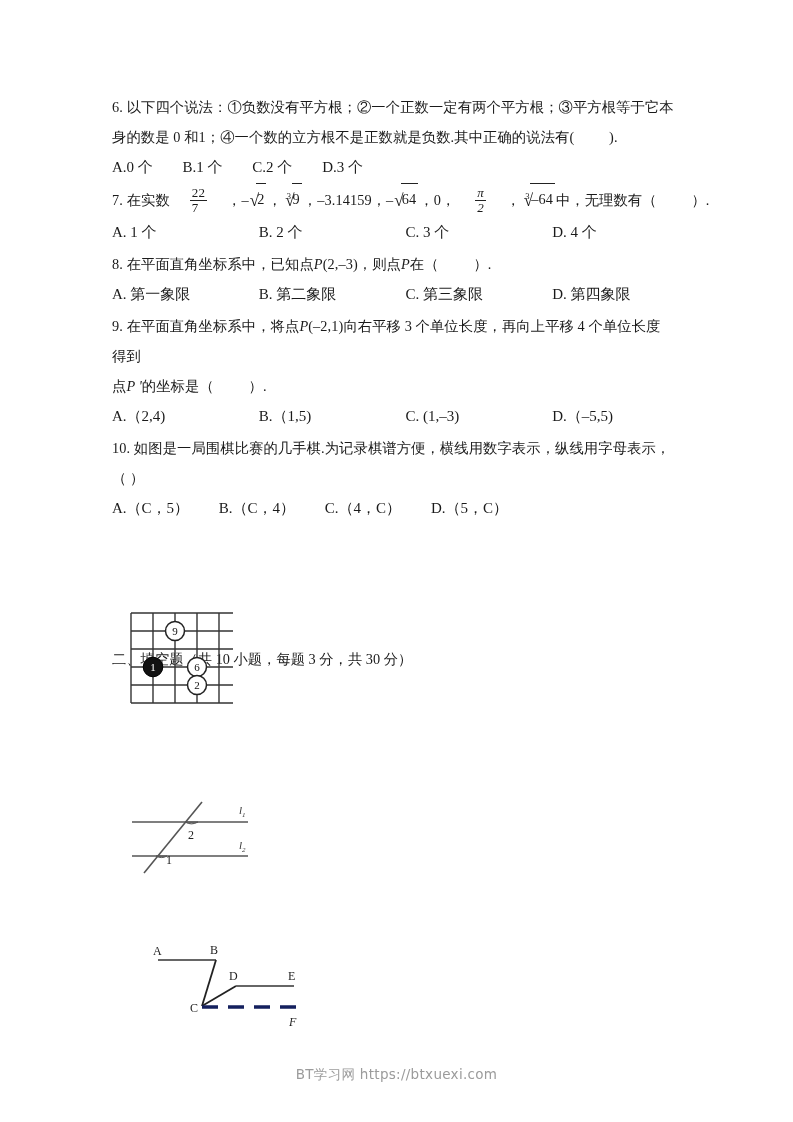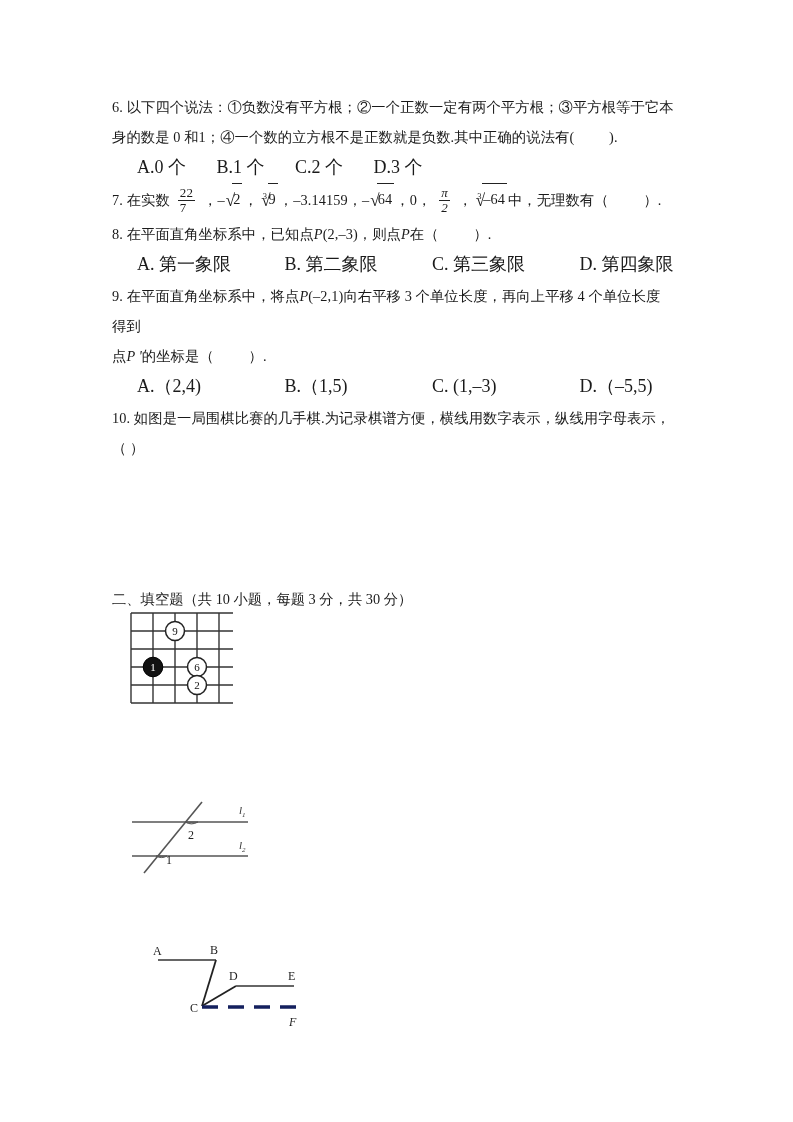--- a/index.html
+++ b/index.html
@@ -31,24 +31,23 @@
     margin-bottom: 2px;
   }
   .line {
     font-size: 14.3px;
     line-height: 30px;
     white-space: nowrap;
     letter-spacing: 0.1px;
   }
   .line.wrap { white-space: normal; }
   .opts {
-    font-size: 18px;
+    font-size: 15px;
     line-height: 30px;
     white-space: nowrap;
-    margin-left: 25px;
   }
   .opts span.opt { display: inline-block; }
 
   
   .optrow-4 .opt { width: 143px; }
   .optrow-tight .opt { margin-right: 26px; }
 
   .blank-short {
     display: inline-block;
     width: 34px;
@@ -65,21 +64,21 @@
   }
   .paren-blank { letter-spacing: 8px; }
 
   
   .frac {
     display: inline-block;
     vertical-align: -0.52em;
     text-align: left;
     font-size: 13px;
     line-height: 1.04;
-    margin: 0 8px;
+    margin: 0 20px;
     font-family: "Liberation Serif", serif;
   }
   .frac .num { display: block; padding: 0 2px; }
   .frac .den { display: block; border-top: 1.2px solid #222; padding: 0 2px; }
   .ital { font-style: italic; }
 
   .radical {
     display: inline-block;
     position: relative;
     white-space: nowrap;
@@ -182,20 +181,26 @@
         <span class="opt">C.2 个</span>
         <span class="opt">D.3 个</span>
       </div>
     </div>
 
     <div class="q">
       <div class="line">
         <span>7.</span>
         <span>在实数</span><span class="frac"><span class="num">22</span><span class="den">7</span></span>，<span>–</span><span class="radical"><span class="sign">√</span><span class="rad-body">2</span></span>，<span class="radical"><span class="idx">3</span><span class="sign">√</span><span class="rad-body">9</span></span>，<span>–3.14159</span>，<span>–</span><span class="radical"><span class="sign">√</span><span class="rad-body">64</span></span>，<span>0</span>，<span class="frac ital"><span class="num">π</span><span class="den">2</span></span>，<span class="radical"><span class="idx">3</span><span class="sign">√</span><span class="rad-body">–64</span></span><span>中，无理数有（</span><span class="paren-blank">&nbsp;&nbsp;&nbsp;</span><span>）.</span>
       </div>
+      <div class="opts optrow-4">
+        <span class="opt">A. 1 个</span>
+        <span class="opt">B. 2 个</span>
+        <span class="opt">C. 3 个</span>
+        <span class="opt">D. 4 个</span>
+      </div>
     </div>
 
     <div class="q">
       <div class="line">
         <span>8.</span>
         <span>在平面直角坐标系中，已知点</span><span class="ital">P</span><span>(2,–3)</span><span>，则点</span><span class="ital">P</span><span>在（</span><span class="paren-blank">&nbsp;&nbsp;&nbsp;</span><span>）.</span>
       </div>
       <div class="opts optrow-4">
         <span class="opt">A. 第一象限</span>
         <span class="opt">B. 第二象限</span>
@@ -220,20 +225,26 @@
         <span class="opt">D.（–5,5)</span>
       </div>
     </div>
 
     <div class="q">
       <div class="line">
         <span>10.</span>
         <span>如图是一局围棋比赛的几手棋.为记录棋谱方便，横线用数字表示，纵线用字母表示，</span>
       </div>
       <div class="line">（  ）</div>
+      <div class="opts optrow-tight">
+        <span class="opt">A.（C，5）</span>
+        <span class="opt">B.（C，4）</span>
+        <span class="opt">C.（4，C）</span>
+        <span class="opt">D.（5，C）</span>
+      </div>
       <div style="height:118px"></div>
     </div>
 
     <div class="section-head">二、填空题（共 10 小题，每题 3 分，共 30 分）</div>
 
 
 
   </div>
 
   <div class="fig-go">
@@ -309,14 +320,15 @@
       <line x1="56" y1="69" x2="152" y2="69" stroke="#14205e" stroke-width="3.4" stroke-dasharray="16 10"></line>
       <text x="7" y="17" font-size="12" font-family="Liberation Serif, serif" fill="#222">A</text>
       <text x="64" y="16" font-size="12" font-family="Liberation Serif, serif" fill="#222">B</text>
       <text x="44" y="74" font-size="12" font-family="Liberation Serif, serif" fill="#222">C</text>
       <text x="83" y="42" font-size="12" font-family="Liberation Serif, serif" fill="#222">D</text>
       <text x="142" y="42" font-size="12" font-family="Liberation Serif, serif" fill="#222">E</text>
       <text x="143" y="88" font-size="12" font-style="italic" font-family="Liberation Serif, serif" fill="#222">F</text>
     </svg>
   </div>
 
+  <div class="footer">BT学习网 https://btxuexi.com</div>
 
 </div>
 
 </body></html>

